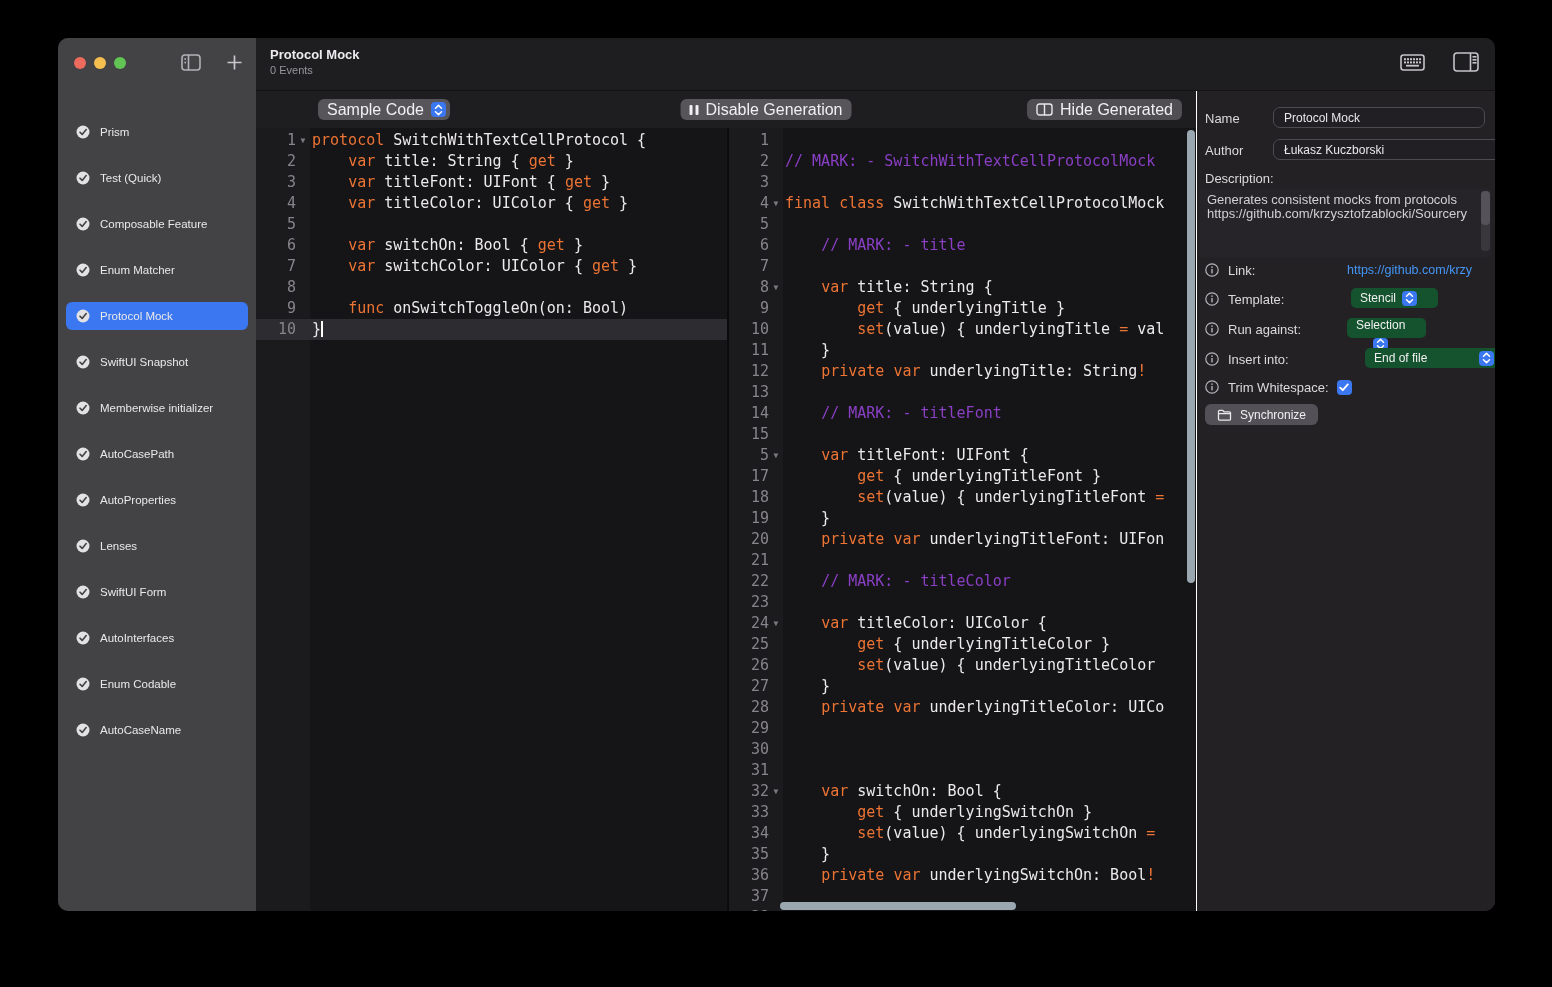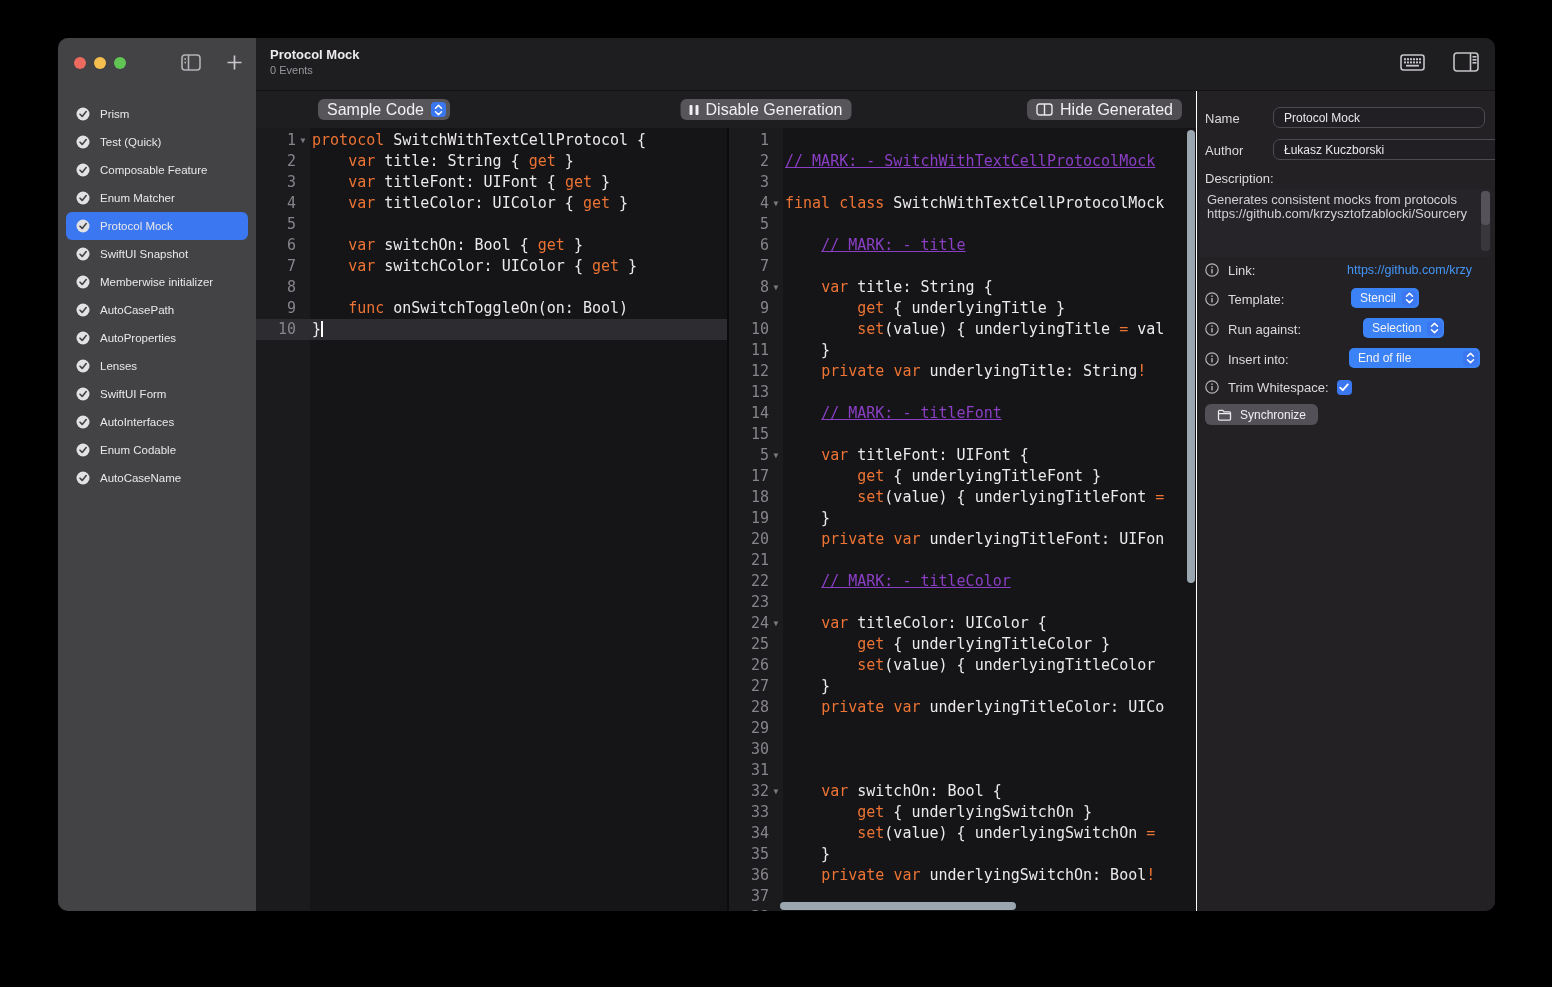--- a/index.html
+++ b/index.html
@@ -7,21 +7,21 @@
   .stage{position:relative;width:1552px;height:987px;background:#000;}
   .window{position:absolute;left:58px;top:38px;width:1437px;height:873px;border-radius:10px;
     overflow:hidden;background:#1e1d20;display:flex;}
   
   .sidebar{width:198px;flex:0 0 198px;background:#434244;position:relative;}
   .traffic{position:absolute;top:19px;left:16px;display:flex;gap:8px;}
   .tl{width:12px;height:12px;border-radius:50%;}
   .sb-icons{position:absolute;top:16px;right:14px;display:flex;gap:26px;align-items:center;}
   .sb-icons svg{display:block;}
   .tpl-list{position:absolute;top:62px;left:0;right:0;}
-  .tpl-item{height:28px;margin:0 8px;border-radius:6px;display:flex;align-items:center;
+  .tpl-item{height:28px;margin:18px 8px;border-radius:6px;display:flex;align-items:center;
     gap:10px;padding:0 10px;color:#e9e8ea;font-size:11.5px;}
   .tpl-item.sel{background:var(--accent);}
   .tpl-item svg{flex:0 0 14px;}
   
   .main{flex:1;display:flex;flex-direction:column;background:#1e1d20;}
   .titlebar{height:52px;flex:0 0 52px;position:relative;border-bottom:1px solid #131214;}
   .tb-title{position:absolute;left:14px;top:9px;}
   .tb-title .t1{font-size:13px;font-weight:bold;color:#edebee;}
   .tb-title .t2{font-size:11px;color:#98969b;margin-top:2px;}
   .tb-icons{position:absolute;right:16px;top:0;height:52px;display:flex;align-items:center;gap:28px;}
@@ -45,42 +45,42 @@
   .ed-div{width:2px;flex:0 0 2px;background:#0b0a0c;}
   .editor.right{width:467px;flex:0 0 467px;}
   .gutter-bg{position:absolute;left:0;top:0;bottom:0;width:54px;background:#1b1a1d;}
   .code-lines{position:absolute;left:0;top:2px;right:0;}
   .cl{display:flex;height:21px;white-space:pre;position:relative;}
   .cl.cur{background:#2d2c30;}
   .ln{width:40px;flex:0 0 40px;text-align:right;color:#87858b;}
   .fold{width:14px;flex:0 0 14px;text-align:center;color:#7b7980;font-size:8px;line-height:21px;}
   .codecell{padding-left:2px;overflow:hidden;flex:1;color:#eceaec;}
   .tk-kw{color:var(--kw);}
-  .tk-cm{color:var(--cm);text-decoration:underline;}
+  .tk-cm{color:var(--cm);}
   .tk-txt{color:#eceaec;}
   .caret{display:inline-block;width:2px;height:16px;background:#fdfdfd;vertical-align:-3px;}
   .vscroll{position:absolute;right:1px;top:2px;width:8px;height:453px;border-radius:4px;
     background:var(--scrollbar);}
   .hscroll{position:absolute;left:51px;bottom:1px;width:236px;height:8px;border-radius:4px;
     background:var(--scrollbar);}
   
   .inspector{flex:1;background:#232124;border-left:1px solid #ffffff;position:relative;
     color:#dcdadd;font-size:13px;}
   .insp-row{position:absolute;left:8px;right:8px;display:flex;align-items:center;}
   .fld{position:absolute;height:21px;background:#211f23;border:1px solid #4d4b50;border-radius:7px;
     color:#e9e7eb;font-size:12px;padding:0 10px;font-family:"Liberation Sans",sans-serif;box-sizing:border-box;}
   .lbl{color:#dcdadd;}
   .desc-box{position:absolute;left:2px;right:4px;top:98px;height:68px;background:#262428;
     border-radius:2px;overflow:hidden;}
   .desc-text{padding:4px 20px 4px 8px;font-size:13px;line-height:14px;color:#d2d0d4;}
   .desc-scroll{position:absolute;right:1px;top:2px;width:9px;height:60px;background:#39373b;border-radius:4px;}
   .desc-thumb{position:absolute;right:1px;top:2px;width:9px;height:34px;background:#555359;border-radius:4px;}
   .info{flex:0 0 14px;margin-right:9px;}
-  .dd{position:absolute;display:flex;align-items:center;background:#3b82f6;height:20px;
-    border-radius:5px;font-size:12px;color:#f1f0f2;padding:0 2px 0 9px;gap:6px;}
+  .dd{position:absolute;display:flex;align-items:center;background:#14532d;height:20px;
+    border-radius:5px;font-size:12px;color:#f1f0f2;padding:0 21px 0 9px;gap:6px;}
   .link{color:var(--link);font-size:12.5px;white-space:nowrap;overflow:hidden;}
   .checkbox{width:15px;height:15px;border-radius:4px;background:var(--accent);display:flex;
     align-items:center;justify-content:center;}
   .sync-btn{position:absolute;left:8px;top:313px;height:21px;background:#535157;border-radius:6px;
     display:flex;align-items:center;gap:8px;padding:0 12px;font-size:12px;color:#f0eff2;}
 </style>
 </head>
 <body>
 
 <div class="stage">
@@ -392,39 +392,39 @@
           </span>
 
           <div class="insp-row" style="top:228px;height:20px;">
             <svg class="info" width="14" height="14" viewBox="0 0 14 14">
                 <circle cx="7" cy="7" r="6.2" fill="none" stroke="#b6b4b8" stroke-width="1.2"></circle>
                 <rect x="6.3" y="6" width="1.4" height="4.4" fill="#b6b4b8"></rect>
                 <rect x="6.3" y="3.4" width="1.4" height="1.5" fill="#b6b4b8"></rect>
               </svg>
             <span class="lbl">Run against:</span>
           </div>
-          <span class="dd" style="left:166px;top:227px;">
+          <span class="dd" style="left:150px;top:227px;flex-direction:column;">
             <span>Selection</span>
             <span class="chev-box">
                 <svg width="9" height="12" viewBox="0 0 9 12">
                   <path d="M1.5 4.2 4.5 1.4 7.5 4.2" fill="none" stroke="#fff" stroke-width="1.5" stroke-linecap="round" stroke-linejoin="round"></path>
                   <path d="M1.5 7.8 4.5 10.6 7.5 7.8" fill="none" stroke="#fff" stroke-width="1.5" stroke-linecap="round" stroke-linejoin="round"></path>
                 </svg>
               </span>
           </span>
 
           <div class="insp-row" style="top:258px;height:20px;">
             <svg class="info" width="14" height="14" viewBox="0 0 14 14">
                 <circle cx="7" cy="7" r="6.2" fill="none" stroke="#b6b4b8" stroke-width="1.2"></circle>
                 <rect x="6.3" y="6" width="1.4" height="4.4" fill="#b6b4b8"></rect>
                 <rect x="6.3" y="3.4" width="1.4" height="1.5" fill="#b6b4b8"></rect>
               </svg>
             <span class="lbl">Insert into:</span>
           </div>
-          <span class="dd" style="left:152px;top:257px;width:120px;justify-content:space-between;">
+          <span class="dd" style="left:168px;top:257px;width:120px;justify-content:space-between;">
             <span>End of file</span>
             <span class="chev-box">
                 <svg width="9" height="12" viewBox="0 0 9 12">
                   <path d="M1.5 4.2 4.5 1.4 7.5 4.2" fill="none" stroke="#fff" stroke-width="1.5" stroke-linecap="round" stroke-linejoin="round"></path>
                   <path d="M1.5 7.8 4.5 10.6 7.5 7.8" fill="none" stroke="#fff" stroke-width="1.5" stroke-linecap="round" stroke-linejoin="round"></path>
                 </svg>
               </span>
           </span>
 
           <div class="insp-row" style="top:286px;height:20px;">

